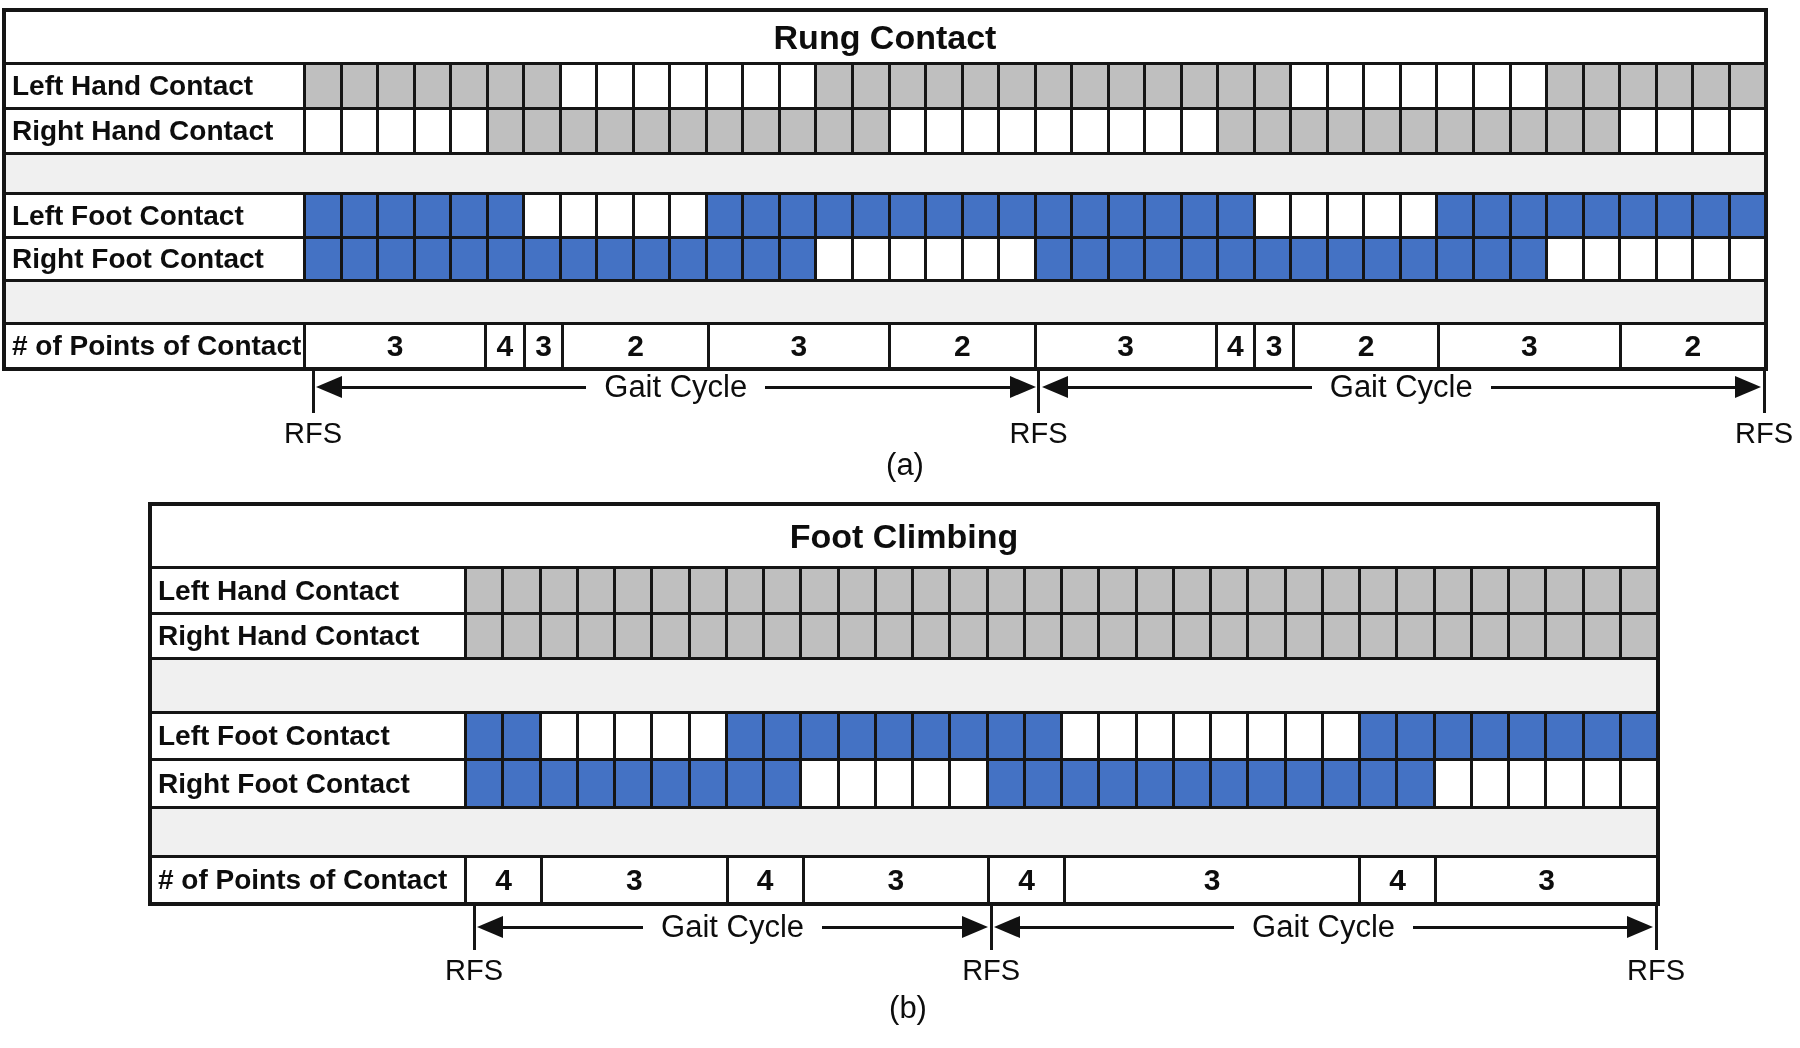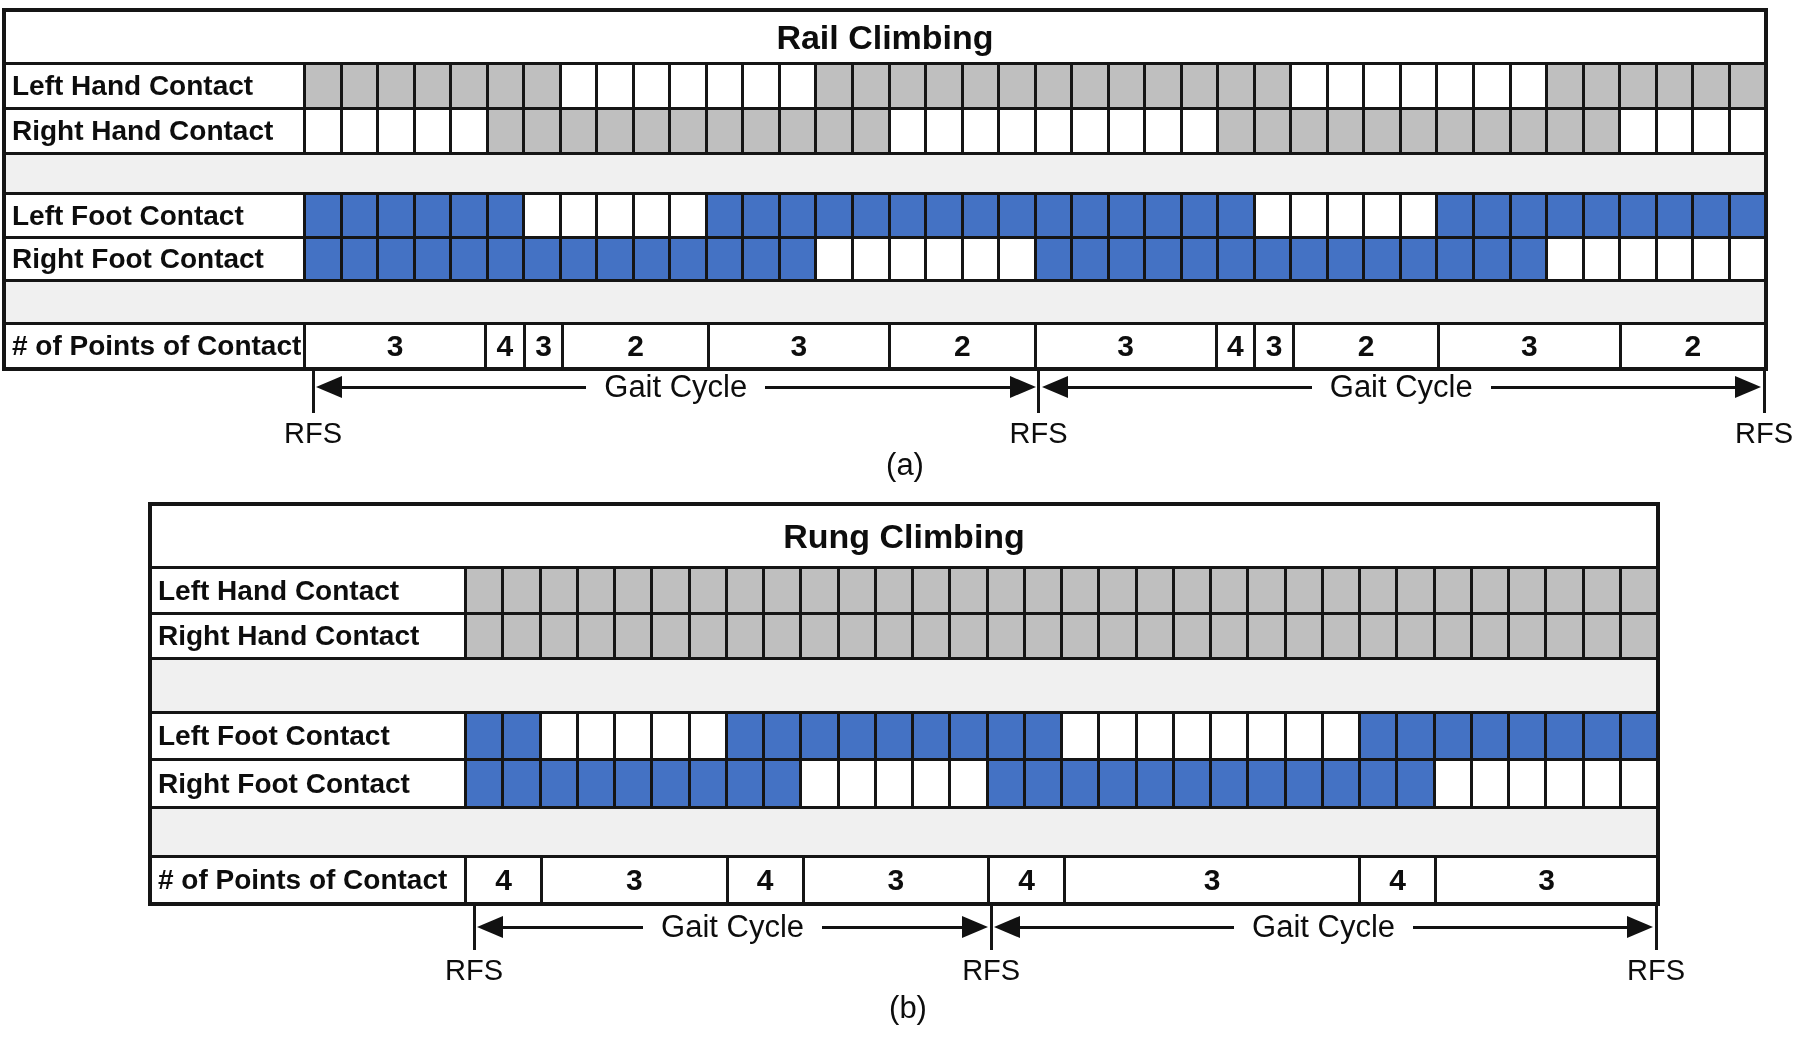--- a/index.html
+++ b/index.html
@@ -33,21 +33,21 @@
   .caption{position:absolute;transform:translateX(-50%);font-size:31px;}
 </style>
 </head>
 <body>
 
 <div class="figure">
 
   <section class="chart" id="chart-a" style="left: 2px; top: 8px; width: 1766px; --labelW: 300px;">
     <div class="tbl">
       <div class="row trow" style="height: 50px;">
-        <div class="title">Rail Climbing</div>
+        <div class="title">Rung Contact</div>
       </div>
       <div class="row crow" style="height: 45px;">
         <div class="lbl">Left Hand Contact</div>
         <div class="grid">
             <div class="cell" style="background: rgb(191, 191, 191);"></div>
             <div class="cell" style="background: rgb(191, 191, 191);"></div>
             <div class="cell" style="background: rgb(191, 191, 191);"></div>
             <div class="cell" style="background: rgb(191, 191, 191);"></div>
             <div class="cell" style="background: rgb(191, 191, 191);"></div>
             <div class="cell" style="background: rgb(191, 191, 191);"></div>
@@ -263,21 +263,21 @@
           <span class="gc-label">Gait Cycle</span>
           <div class="seg"></div>
         </div>
       </div>
     <div class="caption" style="left: 903px; top: 439px;">(a)</div>
   </section>
 
   <section class="chart" id="chart-b" style="left: 148px; top: 502px; width: 1512px; --labelW: 315px;">
     <div class="tbl">
       <div class="row trow" style="height: 60px;">
-        <div class="title">Rung Climbing</div>
+        <div class="title">Foot Climbing</div>
       </div>
       <div class="row crow" style="height: 46px;">
         <div class="lbl">Left Hand Contact</div>
         <div class="grid">
             <div class="cell" style="background: rgb(191, 191, 191);"></div>
             <div class="cell" style="background: rgb(191, 191, 191);"></div>
             <div class="cell" style="background: rgb(191, 191, 191);"></div>
             <div class="cell" style="background: rgb(191, 191, 191);"></div>
             <div class="cell" style="background: rgb(191, 191, 191);"></div>
             <div class="cell" style="background: rgb(191, 191, 191);"></div>

